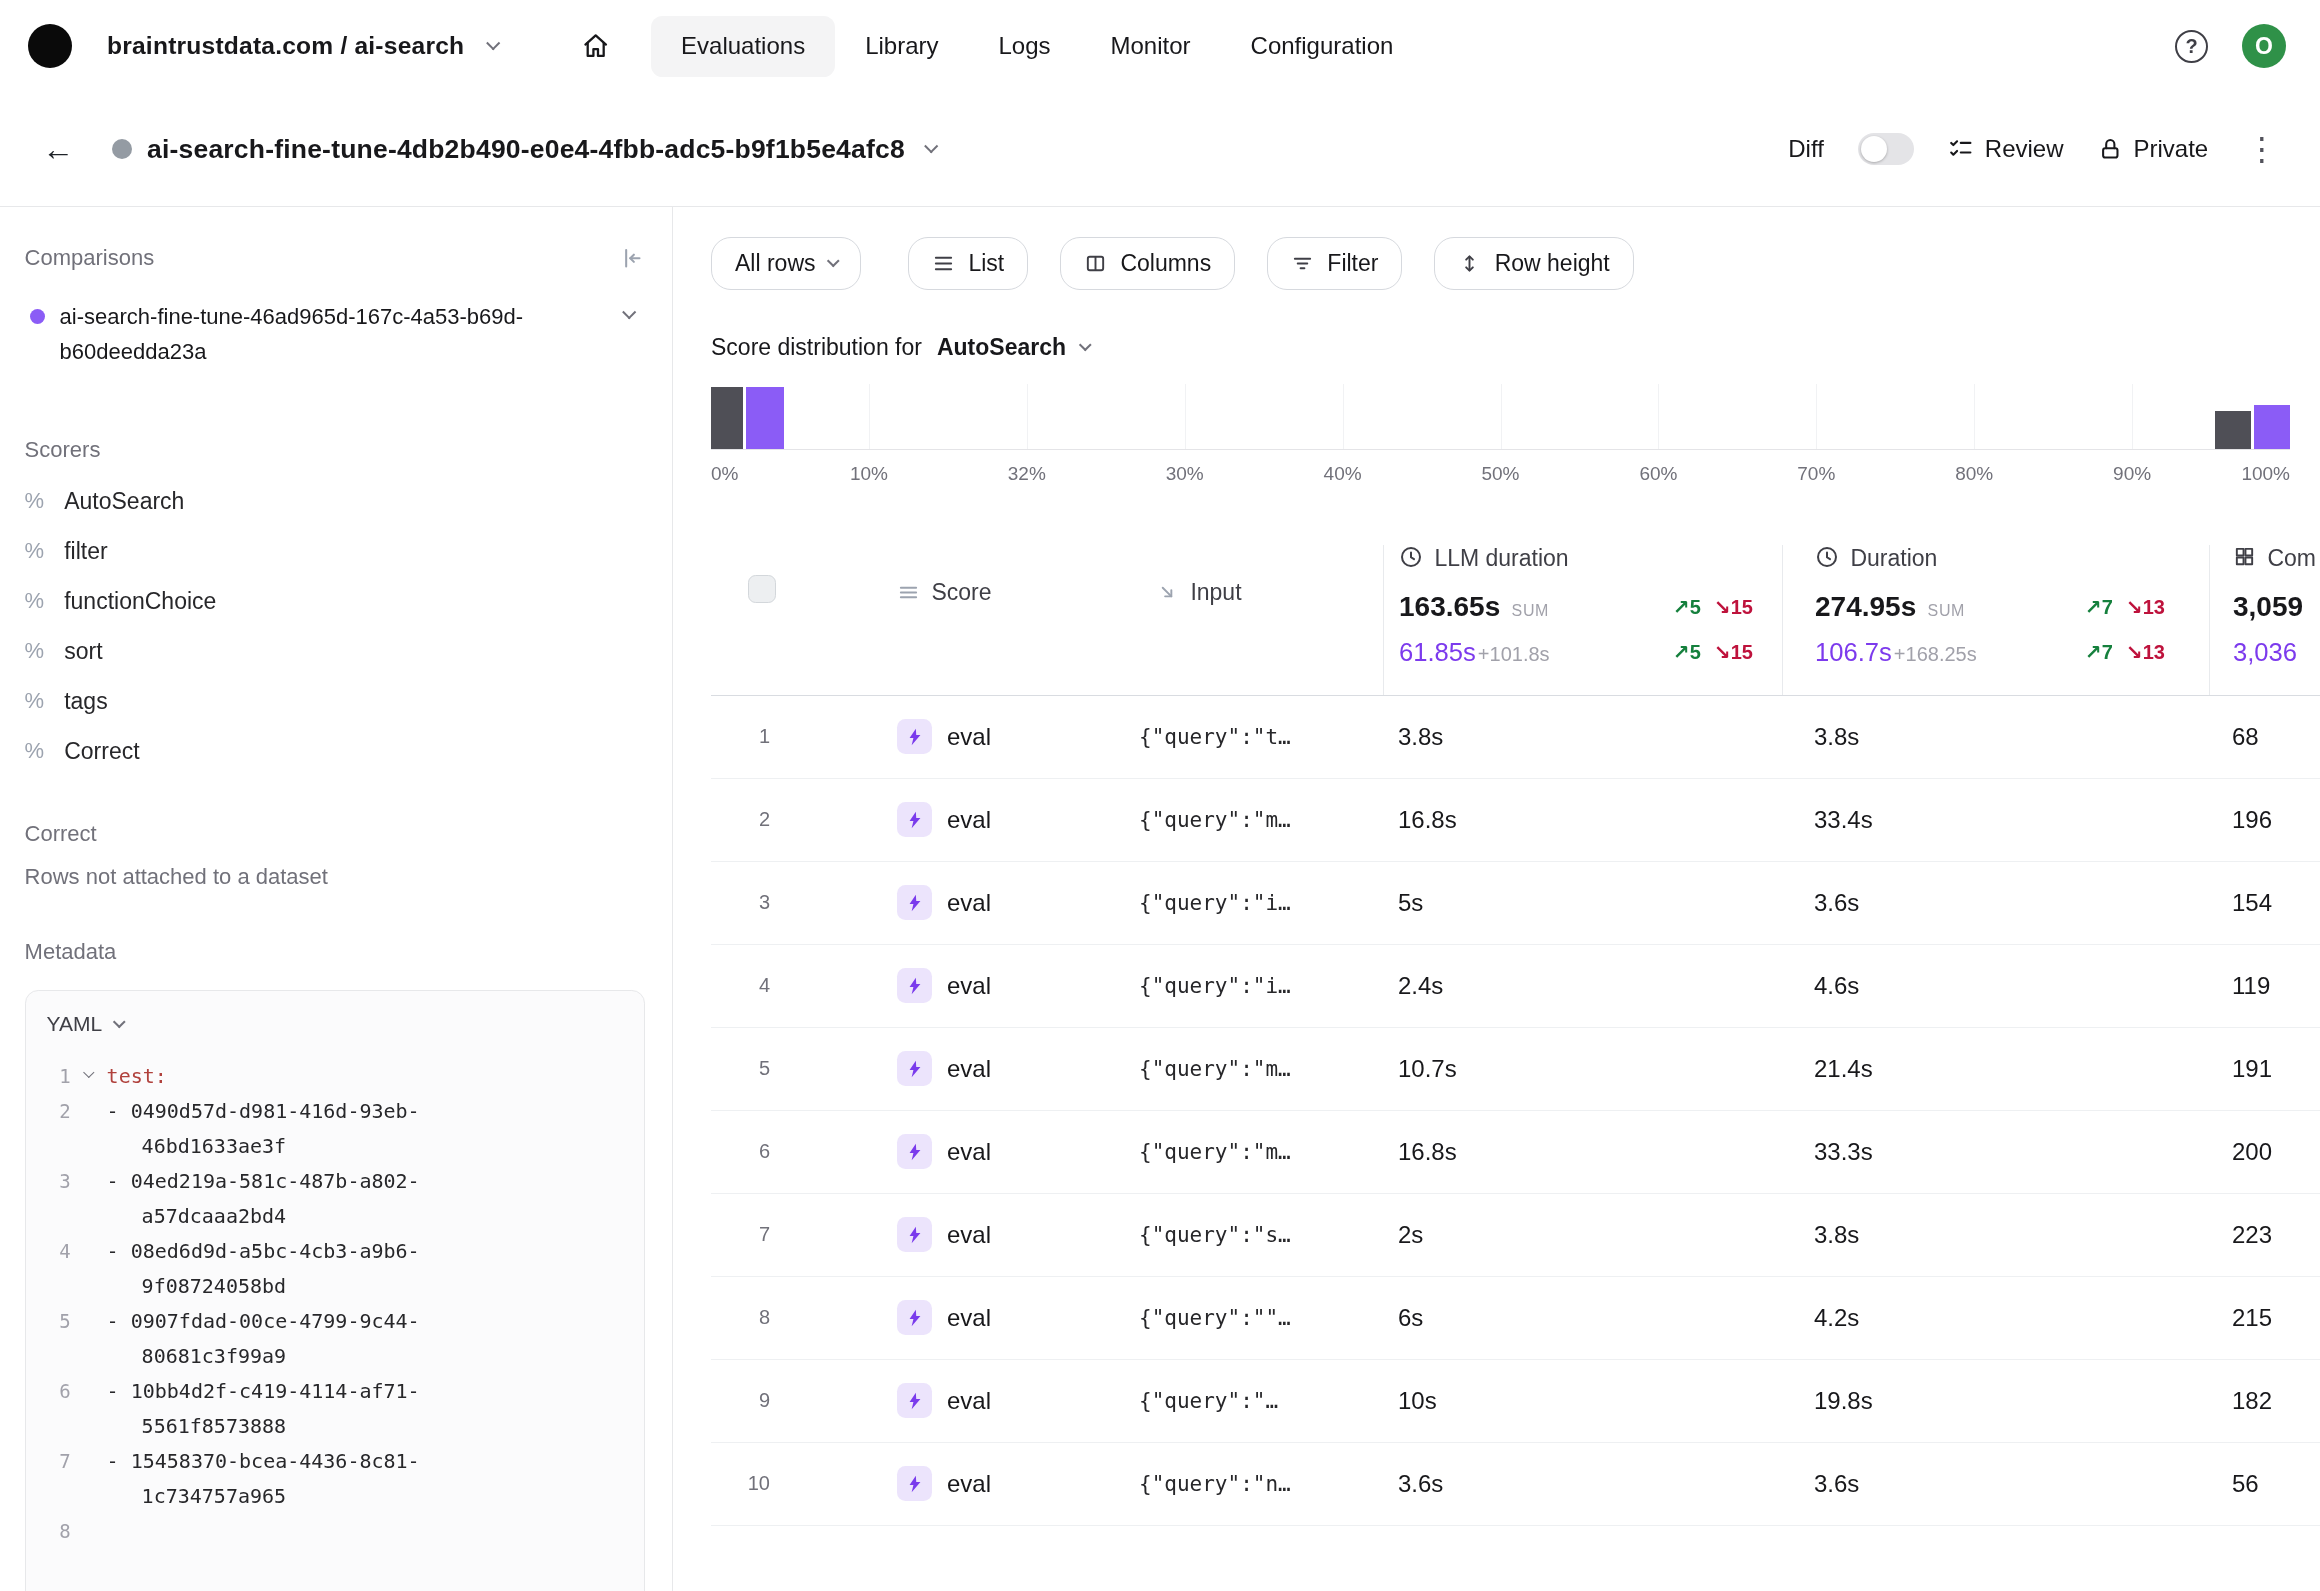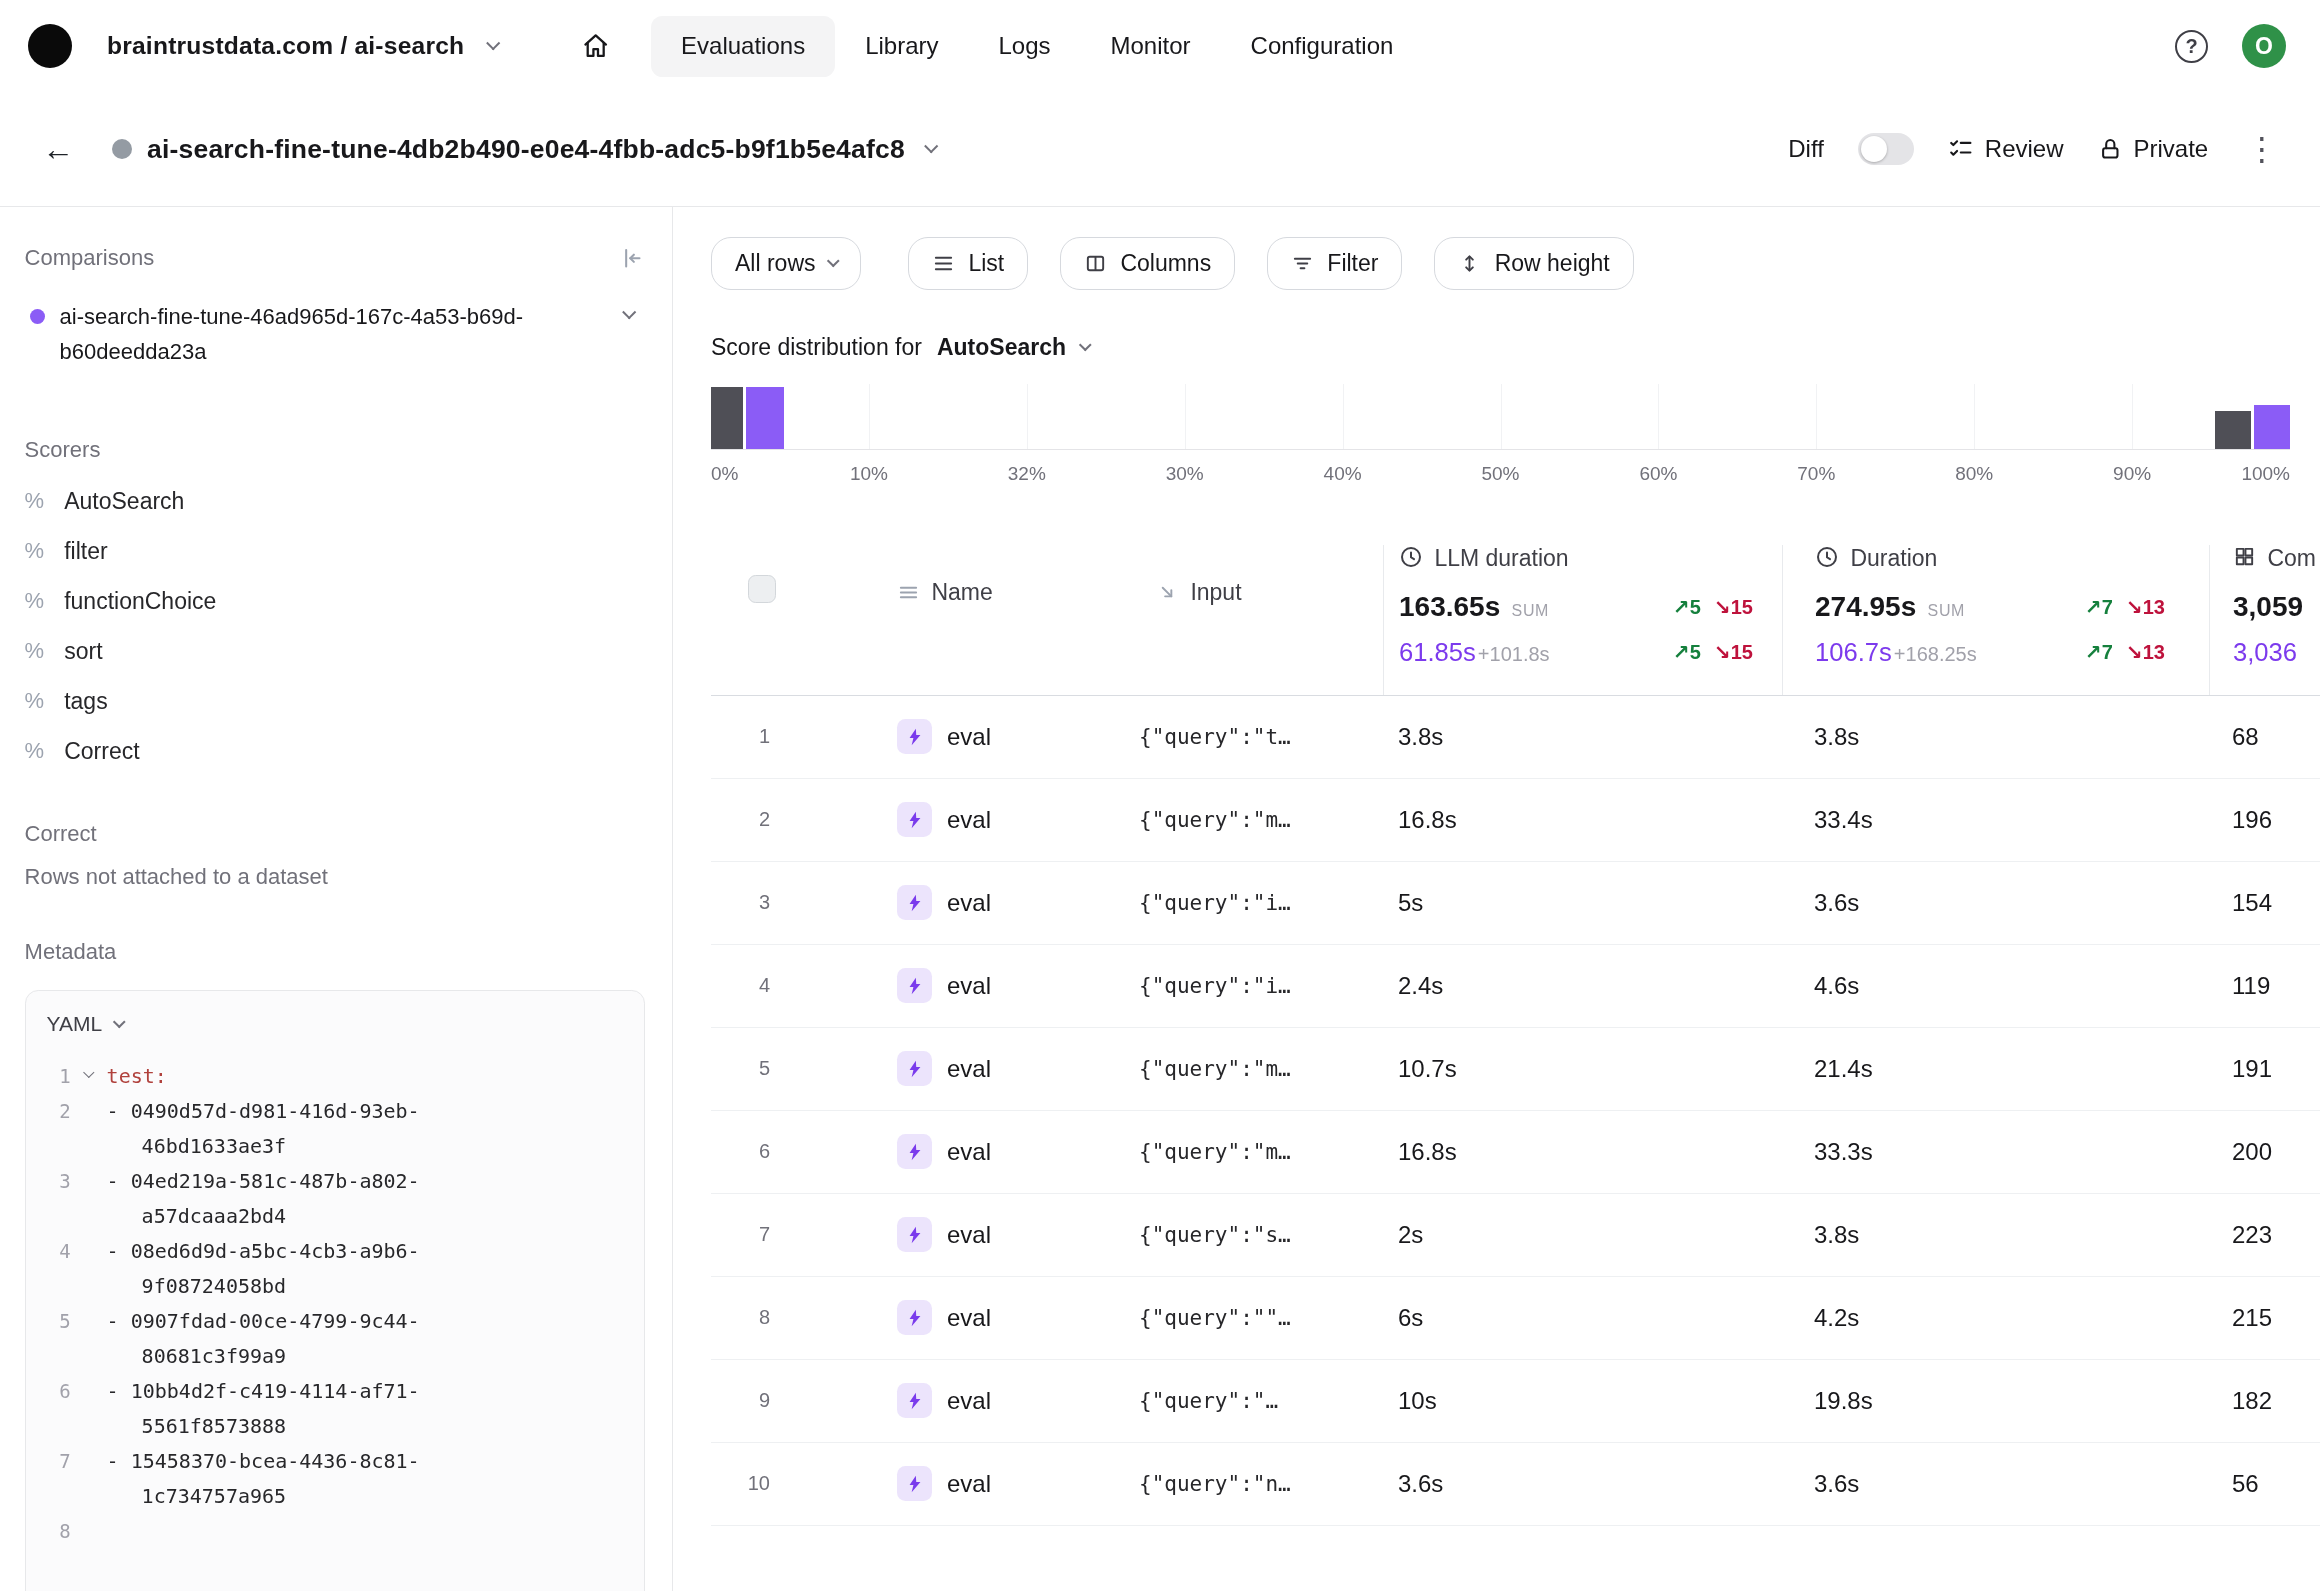--- a/index.html
+++ b/index.html
@@ -387,21 +387,21 @@
         <div class="thead">
           <div class="hc hc-sel">
             <div class="checkbox"></div>
           </div>
           <div class="hc hc-name">
             <span class="hicon">
               <svg viewBox="0 0 24 24" width="23" height="23" fill="none" stroke="#9ca3af" stroke-width="2" stroke-linecap="round">
                   <path d="M4 7h16M4 12h16M4 17h16"></path>
                 </svg>
             </span>
-            <span>Name</span>
+            <span>Score</span>
           </div>
           <div class="hc hc-input">
             <span class="hicon">
               <svg viewBox="0 0 24 24" width="23" height="23" fill="none" stroke="#9ca3af" stroke-width="2" stroke-linecap="round" stroke-linejoin="round">
                   <path d="M7 7l9 9"></path>
                   <path d="M16 9.5V16H9.5"></path>
                 </svg>
             </span>
             <span>Input</span>
           </div>

